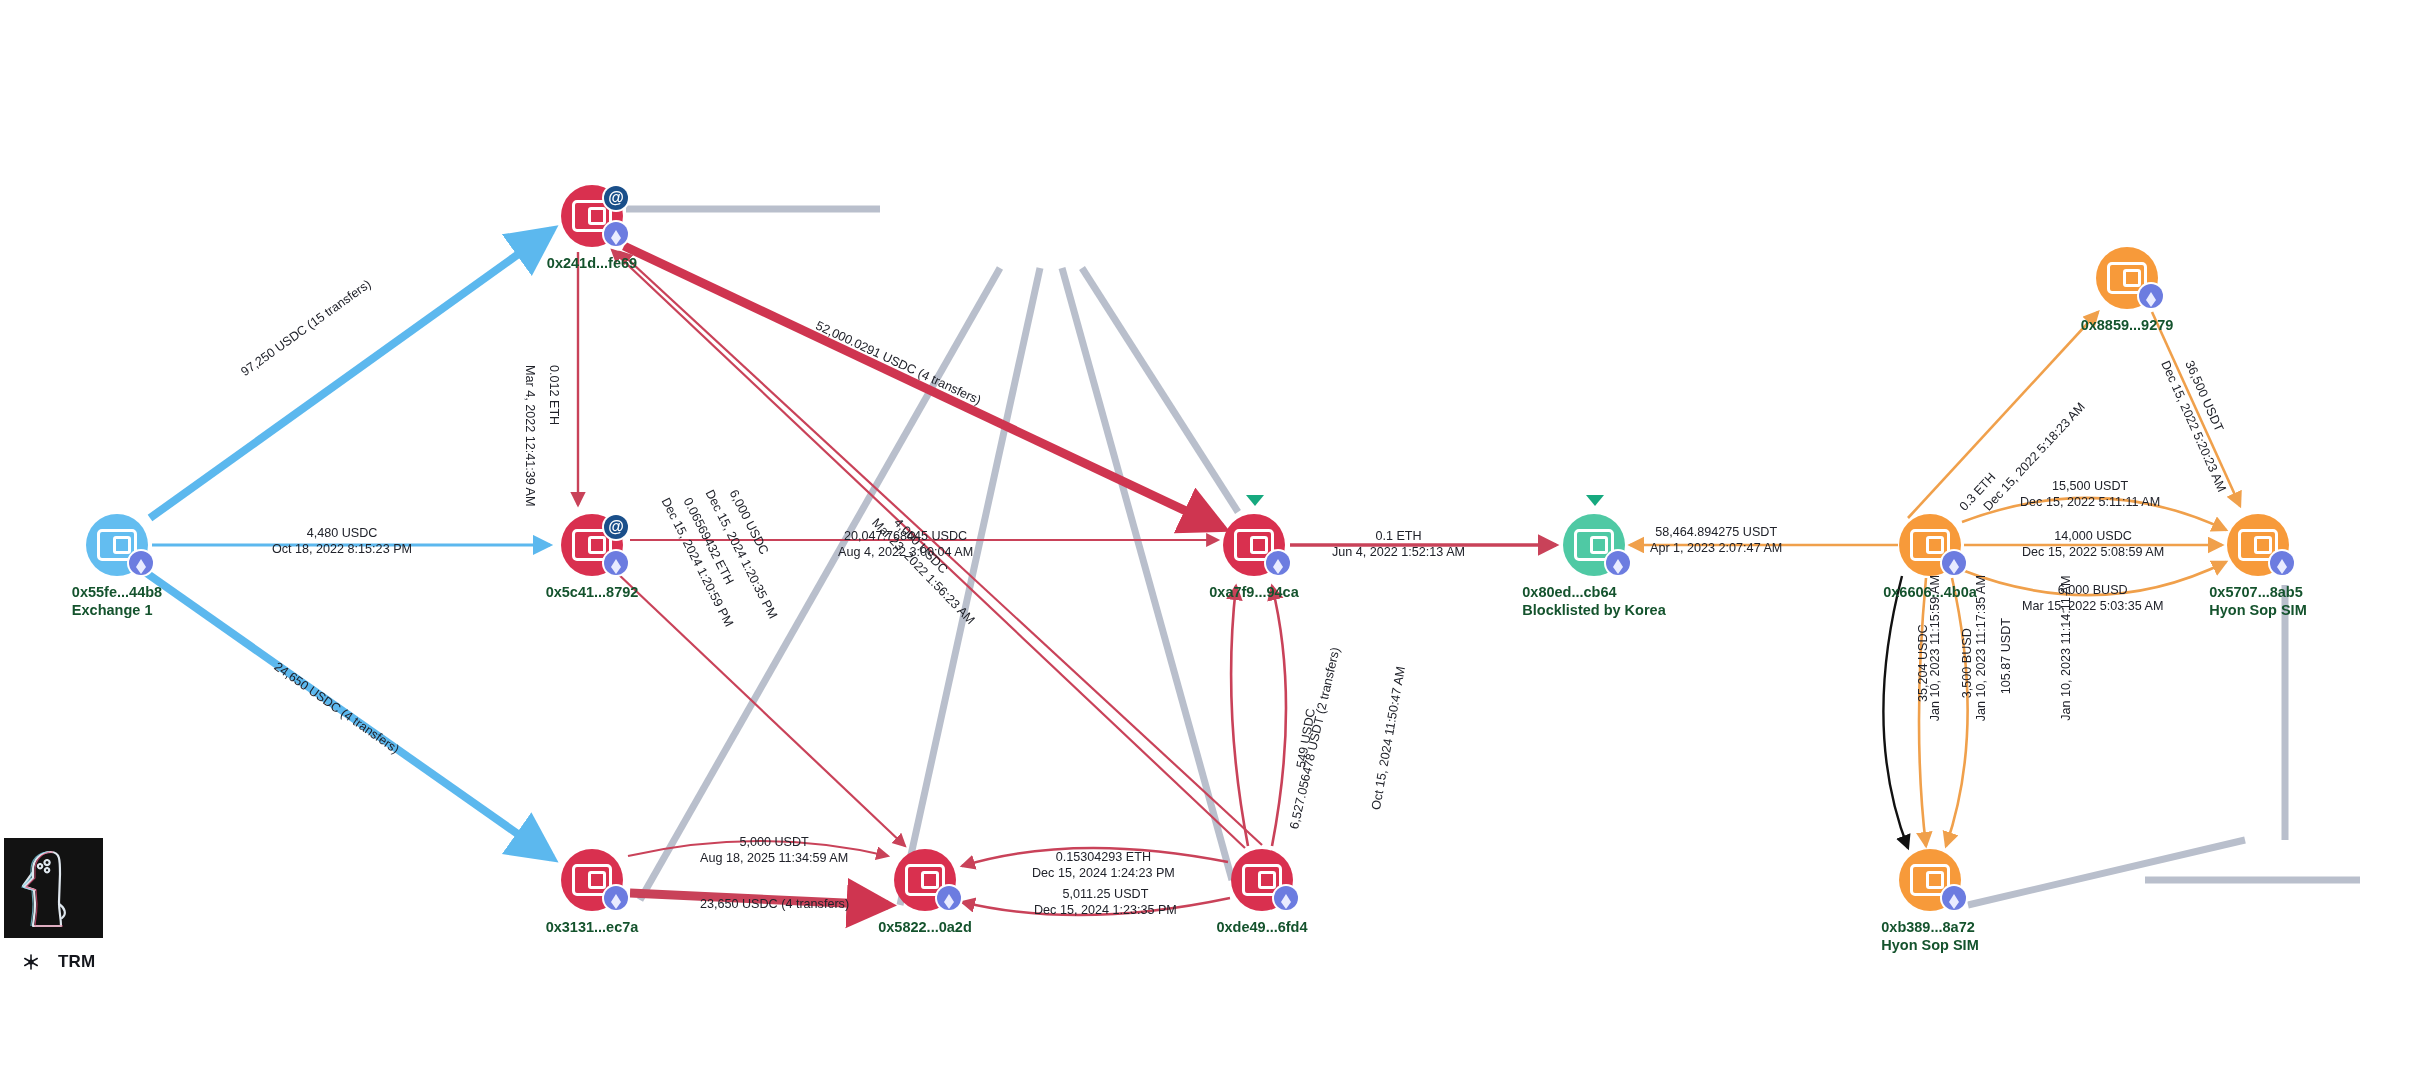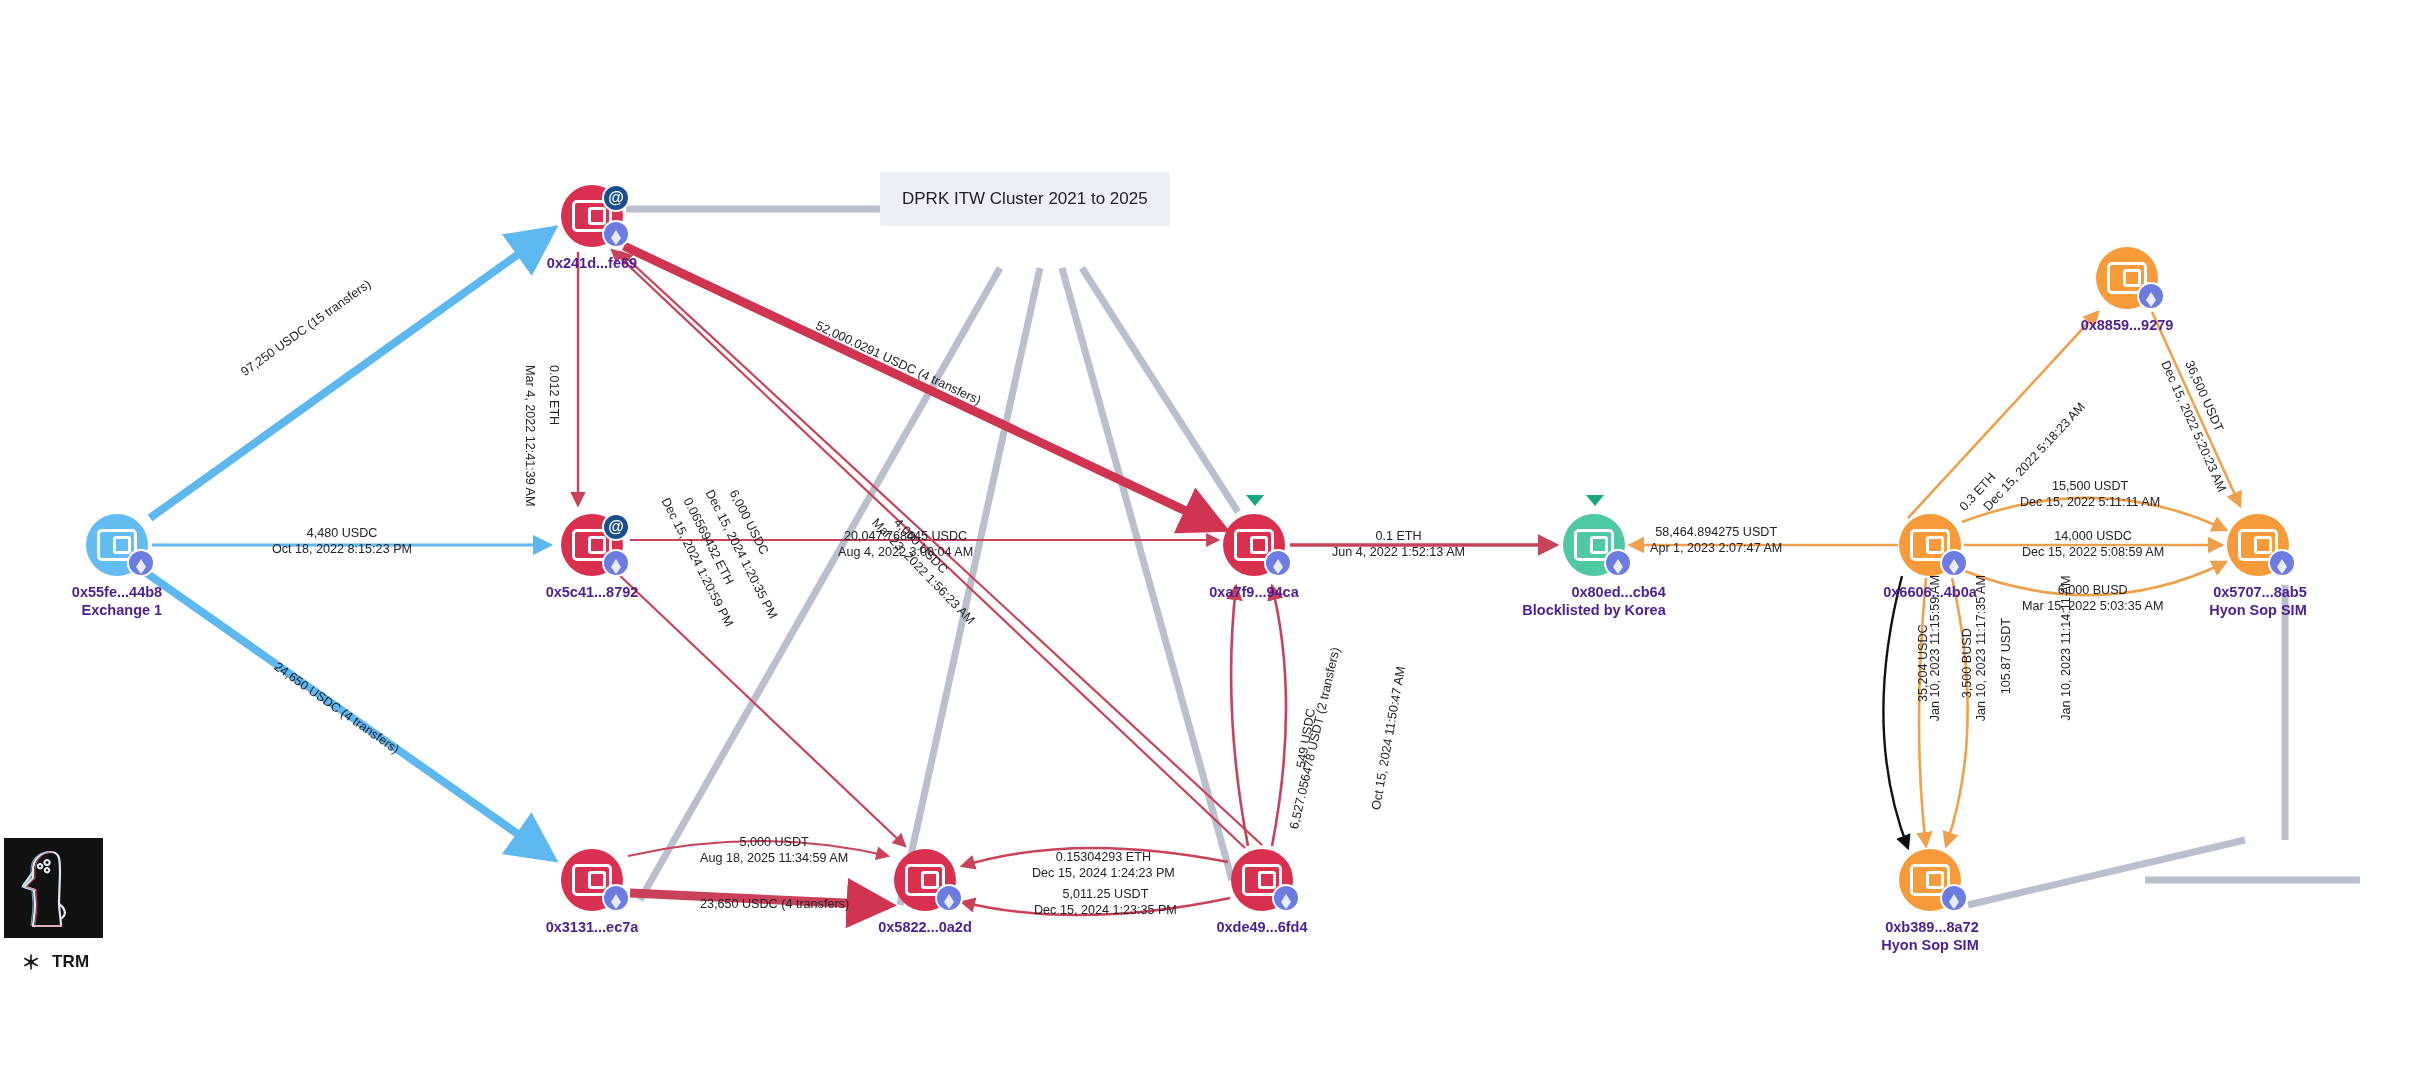--- a/index.html
+++ b/index.html
@@ -21,35 +21,35 @@
   .badge{position:absolute;border-radius:50%;display:flex;align-items:center;justify-content:center;
        box-shadow:0 0 0 2px #fff;}
   .badge.at{width:24px;height:24px;left:12px;top:-30px;background:#1a4f8a;color:#fff;
        font-size:16px;font-weight:bold;line-height:1;}
   .badge.eth{width:24px;height:24px;left:12px;top:6px;background:#6c7ce0;}
   .badge.eth .d{width:0;height:0;border-left:5px solid transparent;border-right:5px solid transparent;
        border-bottom:8px solid #e9ecff;position:relative;}
   .badge.eth .d:after{content:"";position:absolute;left:-5px;top:8px;
        border-left:5px solid transparent;border-right:5px solid transparent;border-top:7px solid #e9ecff;}
   .nlabel{position:absolute;left:50%;transform:translateX(-50%);top:38px;white-space:nowrap;
-       text-align:right;font-size:14.5px;font-weight:bold;color:#4c1d95;line-height:1.25;}
+       text-align:left;font-size:14.5px;font-weight:bold;color:#14532d;line-height:1.25;}
   .nlabel .sub{display:block;font-weight:bold;}
   .caret{position:absolute;left:-8px;top:-50px;width:0;height:0;
        border-left:9px solid transparent;border-right:9px solid transparent;border-top:11px solid #16a97f;}
 
   .tagbox{position:absolute;background:#eceef5;color:#20222a;font-size:17px;
        padding:17px 22px;border-radius:3px;white-space:nowrap;}
 
   .elabel{position:absolute;font-size:12.6px;color:#20222a;white-space:nowrap;
        line-height:1.3;text-align:center;transform-origin:50% 50%;}
   .elabel.two{text-align:center;}
 
   #penguin{position:absolute;left:4px;top:838px;width:99px;height:100px;background:#121212;}
   #penguin svg{position:absolute;left:0;top:0;}
-  #trm{position:absolute;left:22px;top:952px;display:flex;align-items:center;gap:12px;
+  #trm{position:absolute;left:22px;top:952px;display:flex;align-items:center;gap:18px;
        font-size:17px;font-weight:bold;color:#14161c;letter-spacing:.2px;}
 </style>
 </head>
 <body>
 
 <div id="canvas">
 
 <svg id="graph" viewBox="0 0 2418 1072">
   <defs>
     <marker id="ar-blue" markerWidth="7" markerHeight="7" refX="5.4" refY="3.2" orient="auto">
@@ -110,23 +110,20 @@
     <path d="M1964,545 L2222,545" stroke-width="2.6" marker-end="url(#ar-orange)"></path>
     <path d="M1962,570 Q2100,624 2226,562" stroke-width="2.6" marker-end="url(#ar-orange)"></path>
     <path d="M1926,578 Q1912,730 1926,846" stroke-width="2.6" marker-end="url(#ar-orange)"></path>
     <path d="M1952,578 Q1986,730 1946,846" stroke-width="2.6" marker-end="url(#ar-orange)"></path>
   </g>
   <g stroke="#111111" fill="none">
     <path d="M1902,576 Q1862,730 1908,848" stroke-width="2.4" marker-end="url(#ar-black)"></path>
   </g>
 </svg>
 
-<div class="tagbox" style="left:880px;top:172px;">
-  <span>DPRK ITW Cluster 2021 to 2025</span>
-</div>
 
 <div class="node" style="left:592px;top:216px;">
   <div class="disc red">
         <div class="wicon"></div>
       </div>
   <div class="badge at">@</div>
   <div class="badge eth">
         <span class="d"></span>
       </div>
   <div class="nlabel"><span>0x241d...fe69</span></div>

